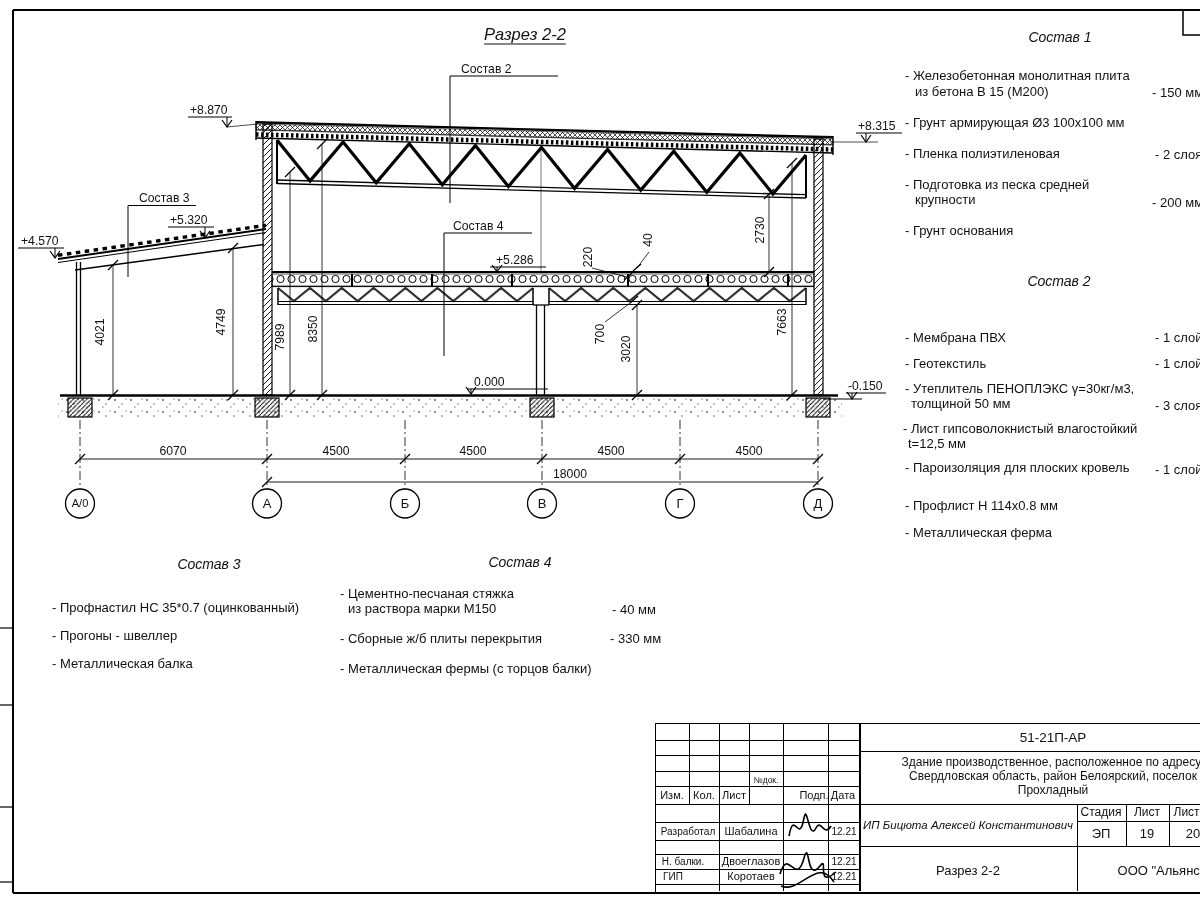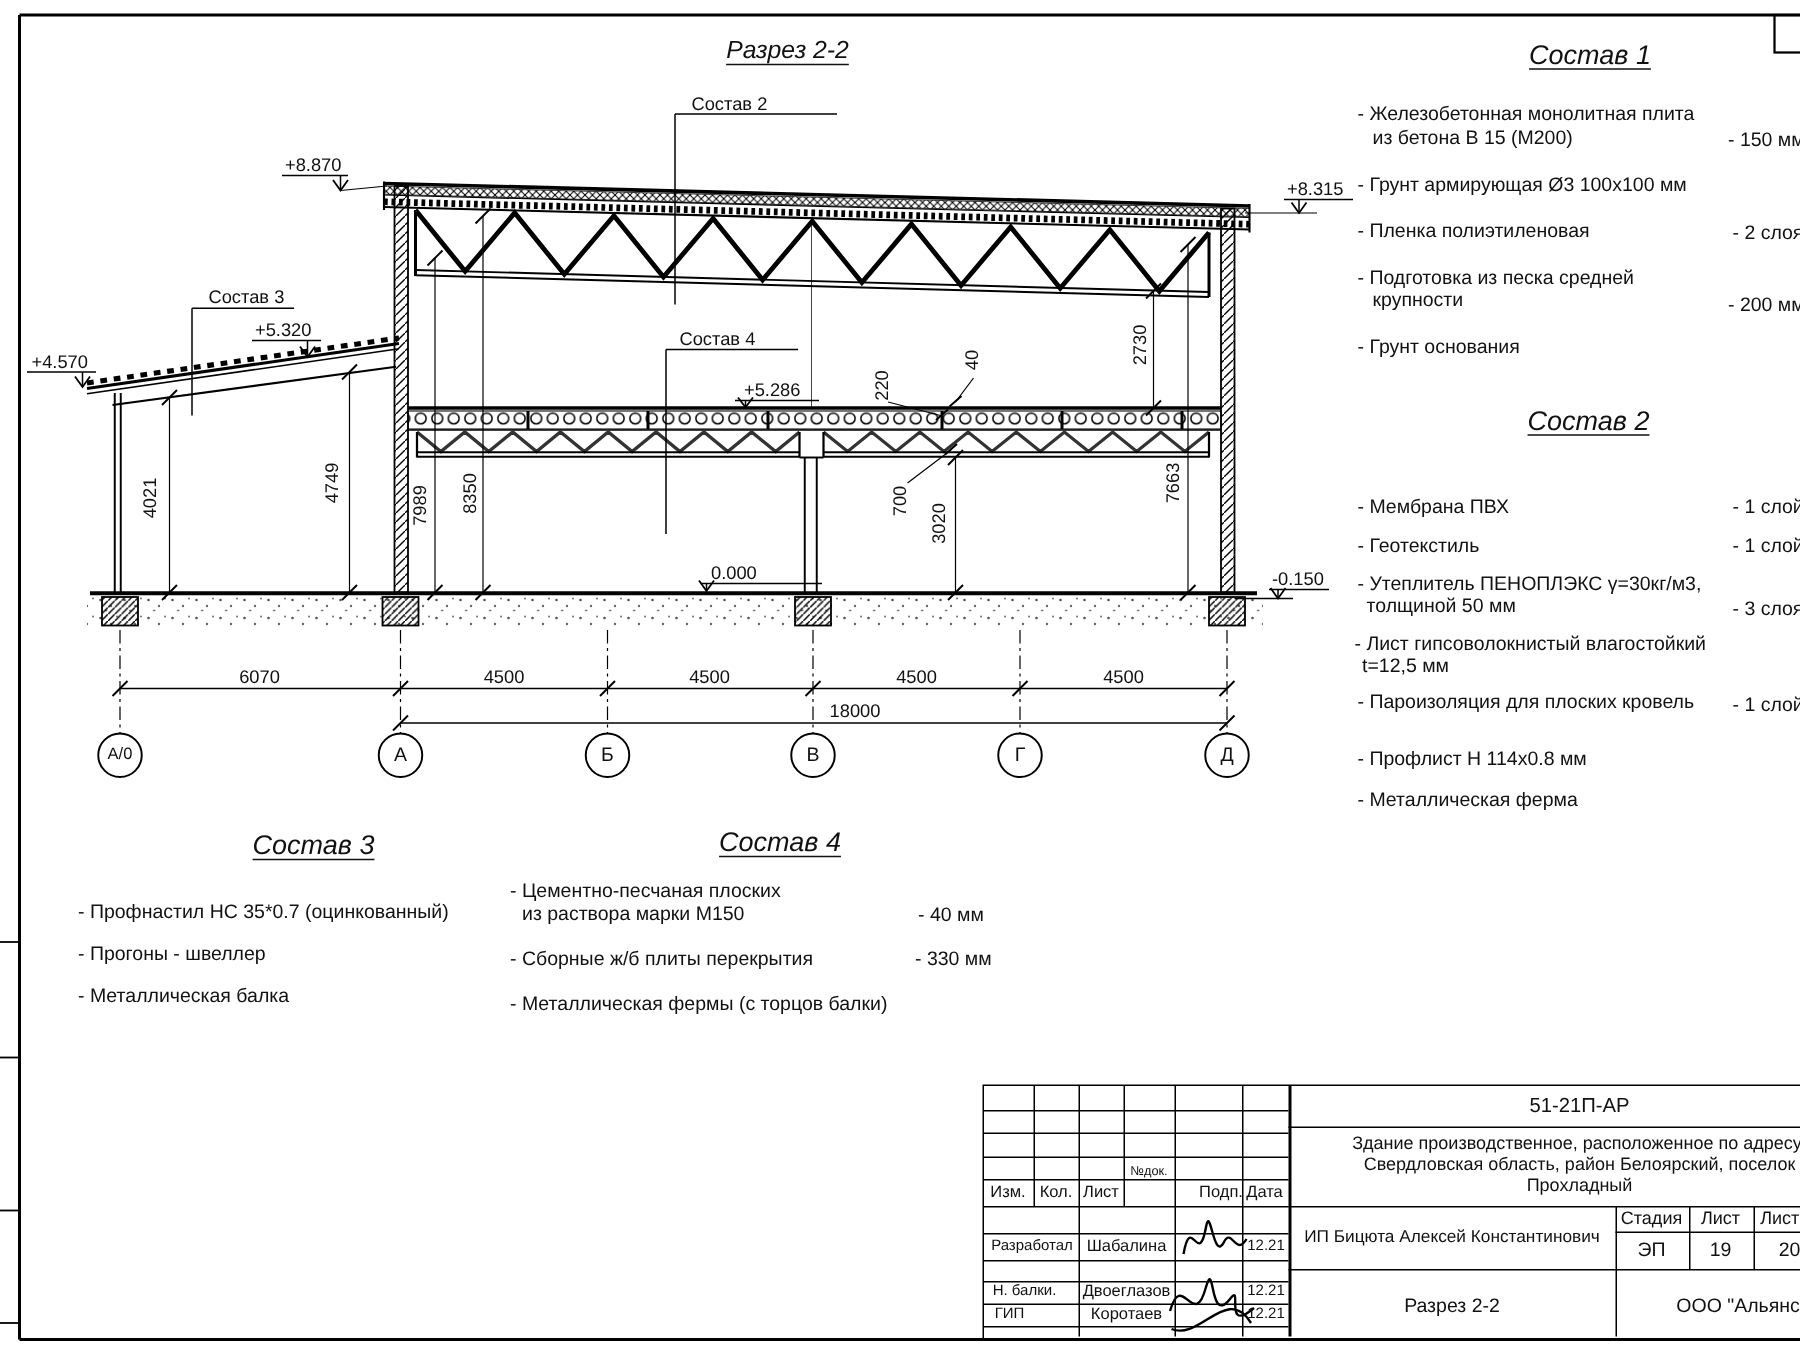--- a/index.html
+++ b/index.html
@@ -4,29 +4,29 @@
 <style>
   html,body{margin:0;padding:0}
   body{width:1200px;height:900px;overflow:hidden;background:#fff;position:relative;
        font-family:"Liberation Sans",sans-serif;color:#111}
   svg{position:absolute;left:0;top:0}
   .abs{position:absolute;white-space:nowrap}
   .ctr{position:absolute;transform:translate(-50%,-50%);white-space:nowrap}
   .rot{position:absolute;transform:translate(-50%,-50%) rotate(-90deg);white-space:nowrap}
   .f12{font-size:12.2px}
   .f13{font-size:13px}
-  .hd{font-size:18px;font-style:italic;text-decoration:underline;text-underline-offset:3px}
+  .hd{font-size:14px;font-style:italic;text-underline-offset:3px}
   .ttl{font-size:16.5px;font-style:italic;text-decoration:underline;text-underline-offset:4px}
   #tb{position:absolute;left:655px;top:723px;width:590px;height:170px;
       border:1.9px solid #000;box-sizing:border-box}
   .hl,.vl{position:absolute;background:#000}
   .hl{height:1.1px}
   .vl{width:1.1px}
   .tbt{position:absolute;transform:translate(-50%,-50%);white-space:nowrap;font-size:11.5px}
-  .it{}
+  .it{font-style:italic}
 </style>
 </head>
 <body>
 
 <svg width="1200" height="900" viewBox="0 0 1200 900">
   <defs>
     <pattern id="h45" width="6" height="6" patternUnits="userSpaceOnUse">
       <path d="M0 6 L6 0" stroke="#000" stroke-width="0.9"></path>
     </pattern>
     <pattern id="h45d" width="4.5" height="4.5" patternUnits="userSpaceOnUse">
@@ -304,21 +304,21 @@
 <div class="abs f13" style="left:1155px;top:462px">- 1 слой</div>
 <div class="abs f13" style="left:905px;top:498px">- Профлист Н 114x0.8 мм</div>
 <div class="abs f13" style="left:905px;top:525px">- Металлическая ферма</div>
 
 <div class="ctr hd" style="left:209px;top:564px">Состав 3</div>
 <div class="abs f13" style="left:52px;top:600px">- Профнастил НС 35*0.7 (оцинкованный)</div>
 <div class="abs f13" style="left:52px;top:628px">- Прогоны - швеллер</div>
 <div class="abs f13" style="left:52px;top:656px">- Металлическая балка</div>
 
 <div class="ctr hd" style="left:520px;top:562px">Состав 4</div>
-<div class="abs f13" style="left:340px;top:586px">- Цементно-песчаная плоских</div>
+<div class="abs f13" style="left:340px;top:586px">- Цементно-песчаная стяжка</div>
 <div class="abs f13" style="left:348px;top:601px">из раствора марки М150</div>
 <div class="abs f13" style="left:612px;top:602px">- 40 мм</div>
 <div class="abs f13" style="left:340px;top:631px">- Сборные ж/б плиты перекрытия</div>
 <div class="abs f13" style="left:610px;top:631px">- 330 мм</div>
 <div class="abs f13" style="left:340px;top:661px">- Металлическая фермы (с торцов балки)</div>
 
 <div id="tb">
 
   <div class="hl" style="left:0;top:16px;width:203px"></div>
   <div class="hl" style="left:0;top:31px;width:203px"></div>

